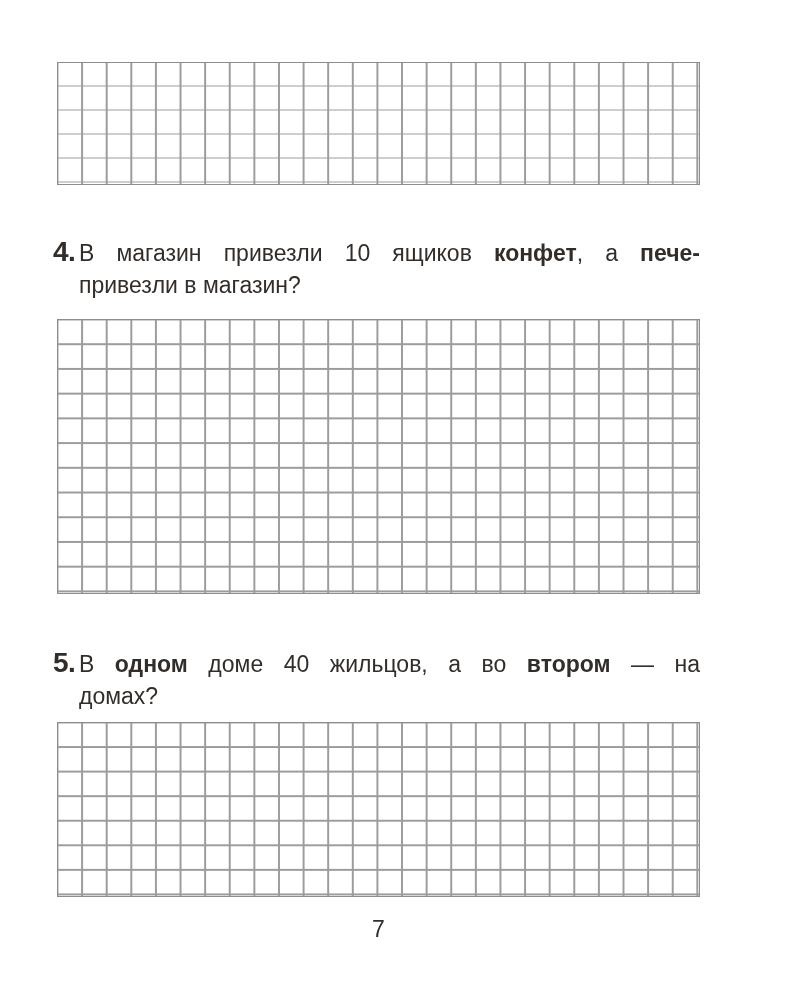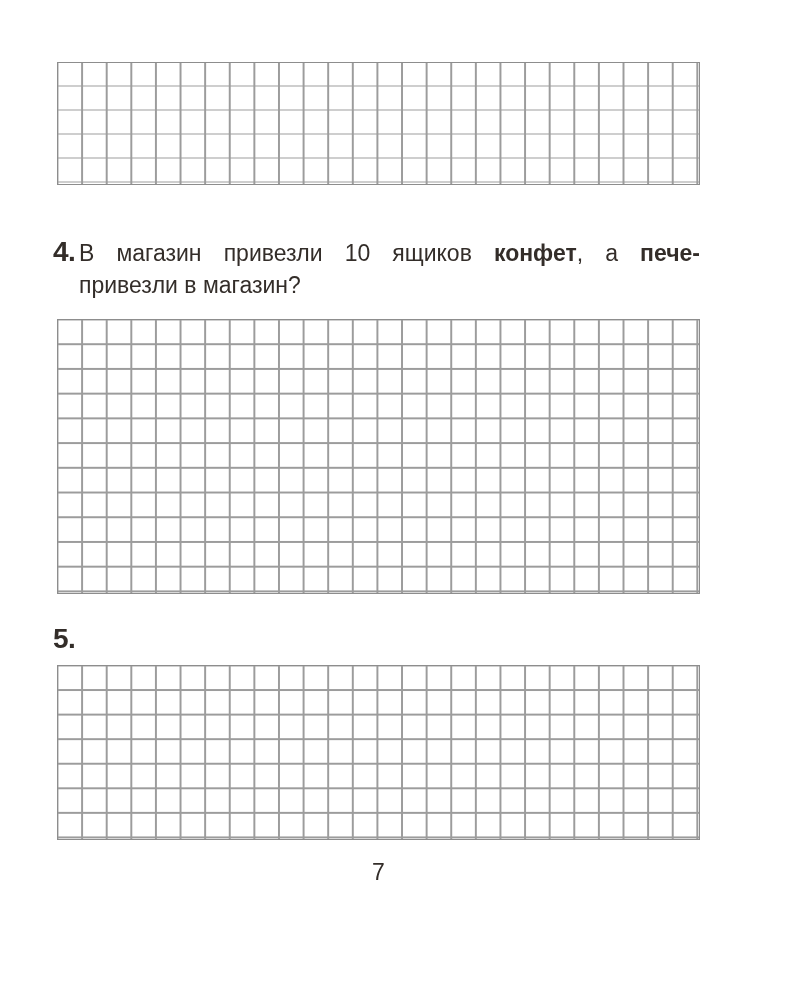--- a/index.html
+++ b/index.html
@@ -90,20 +90,22 @@
       <div class="line line-justify"><span>В магазин привезли 10 ящиков </span><span class="bold">конфет</span><span>, а </span><span class="bold">пече-</span></div>
       <div class="line line-plain"><span>привезли в магазин?</span></div>
     </div>
   </section>
 
   <div class="grid grid-middle" style="height: 275px;"></div>
 
   <section class="problem problem-5">
     <div class="problem-number">5.</div>
     <div class="problem-body">
+      <div class="line line-justify"><span>В </span><span class="bold">одном</span><span> доме 40 жильцов, а во </span><span class="bold">втором</span><span> — на</span></div>
+      <div class="line line-plain"><span>домах?</span></div>
     </div>
   </section>
 
   <div class="grid grid-bottom" style="height: 175px;"></div>
 
   <div class="page-number">7</div>
 
 </div>
 
 </body></html>

